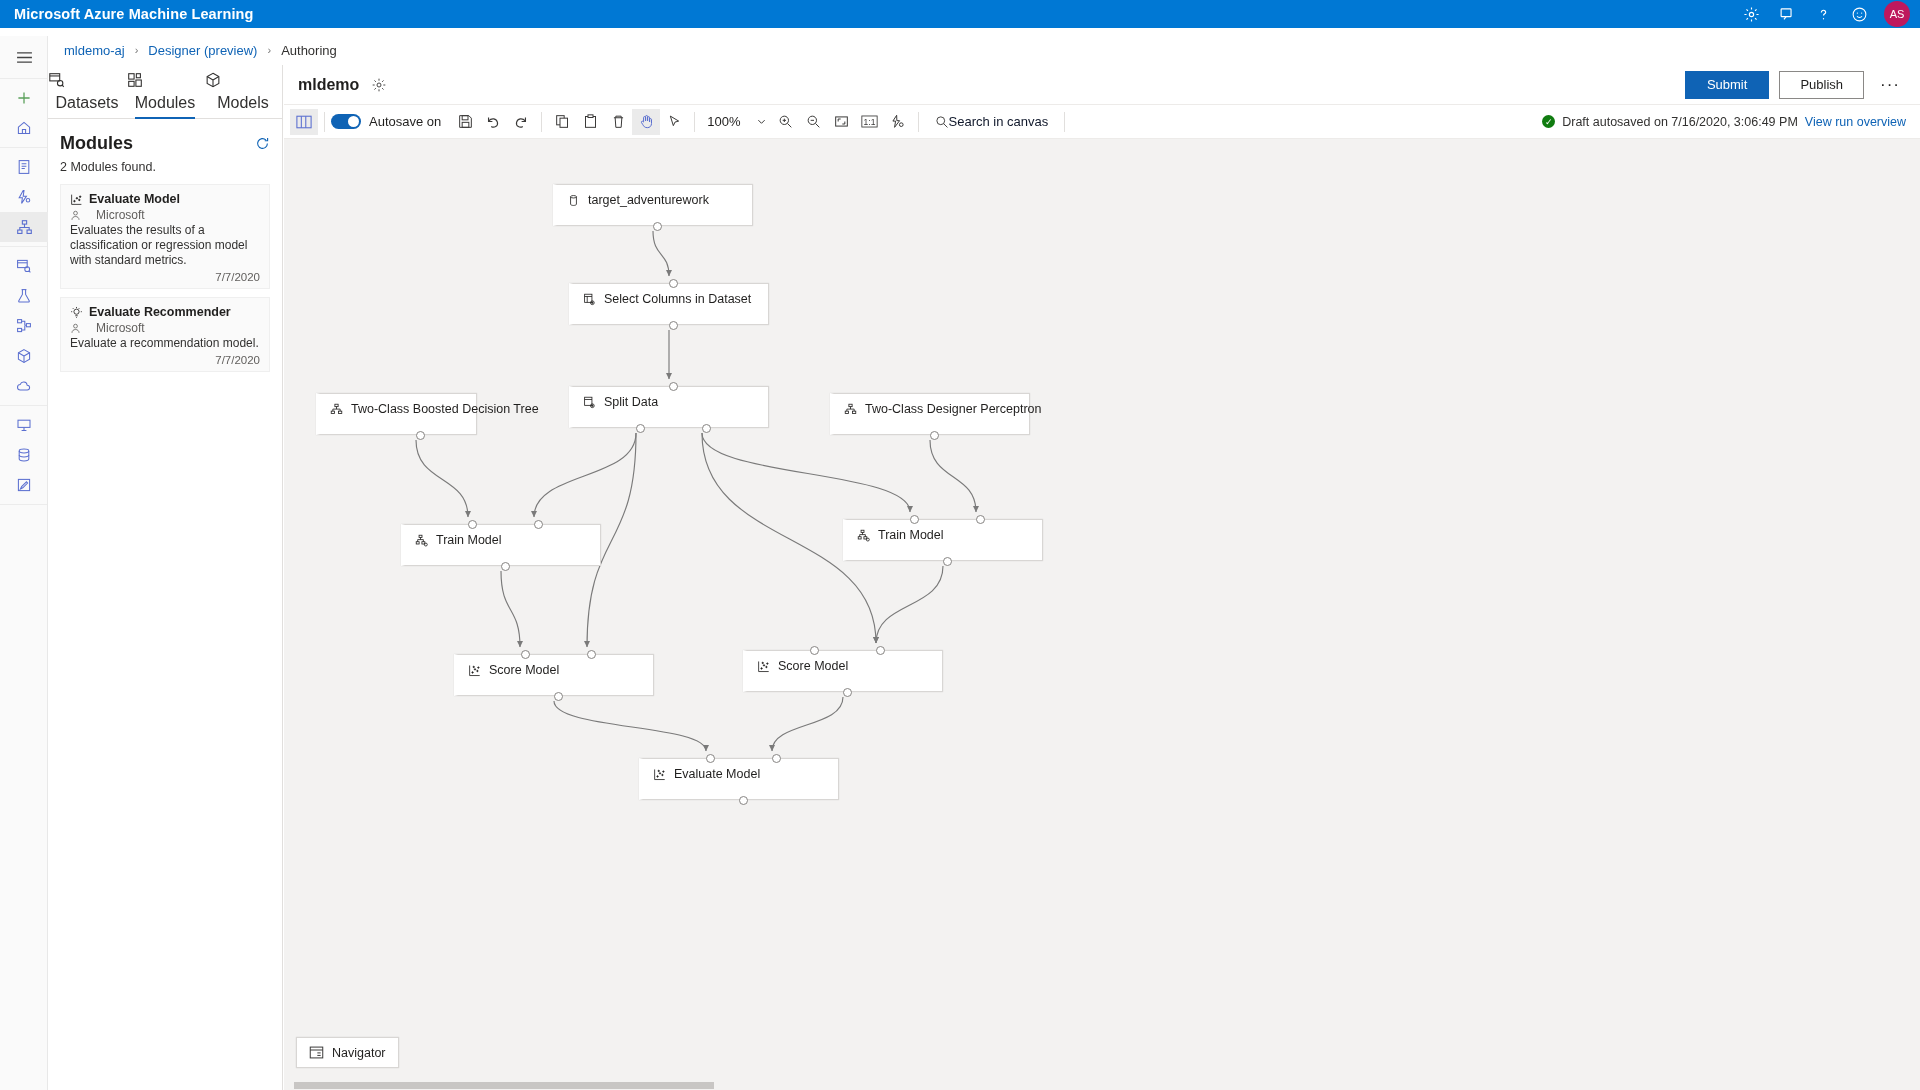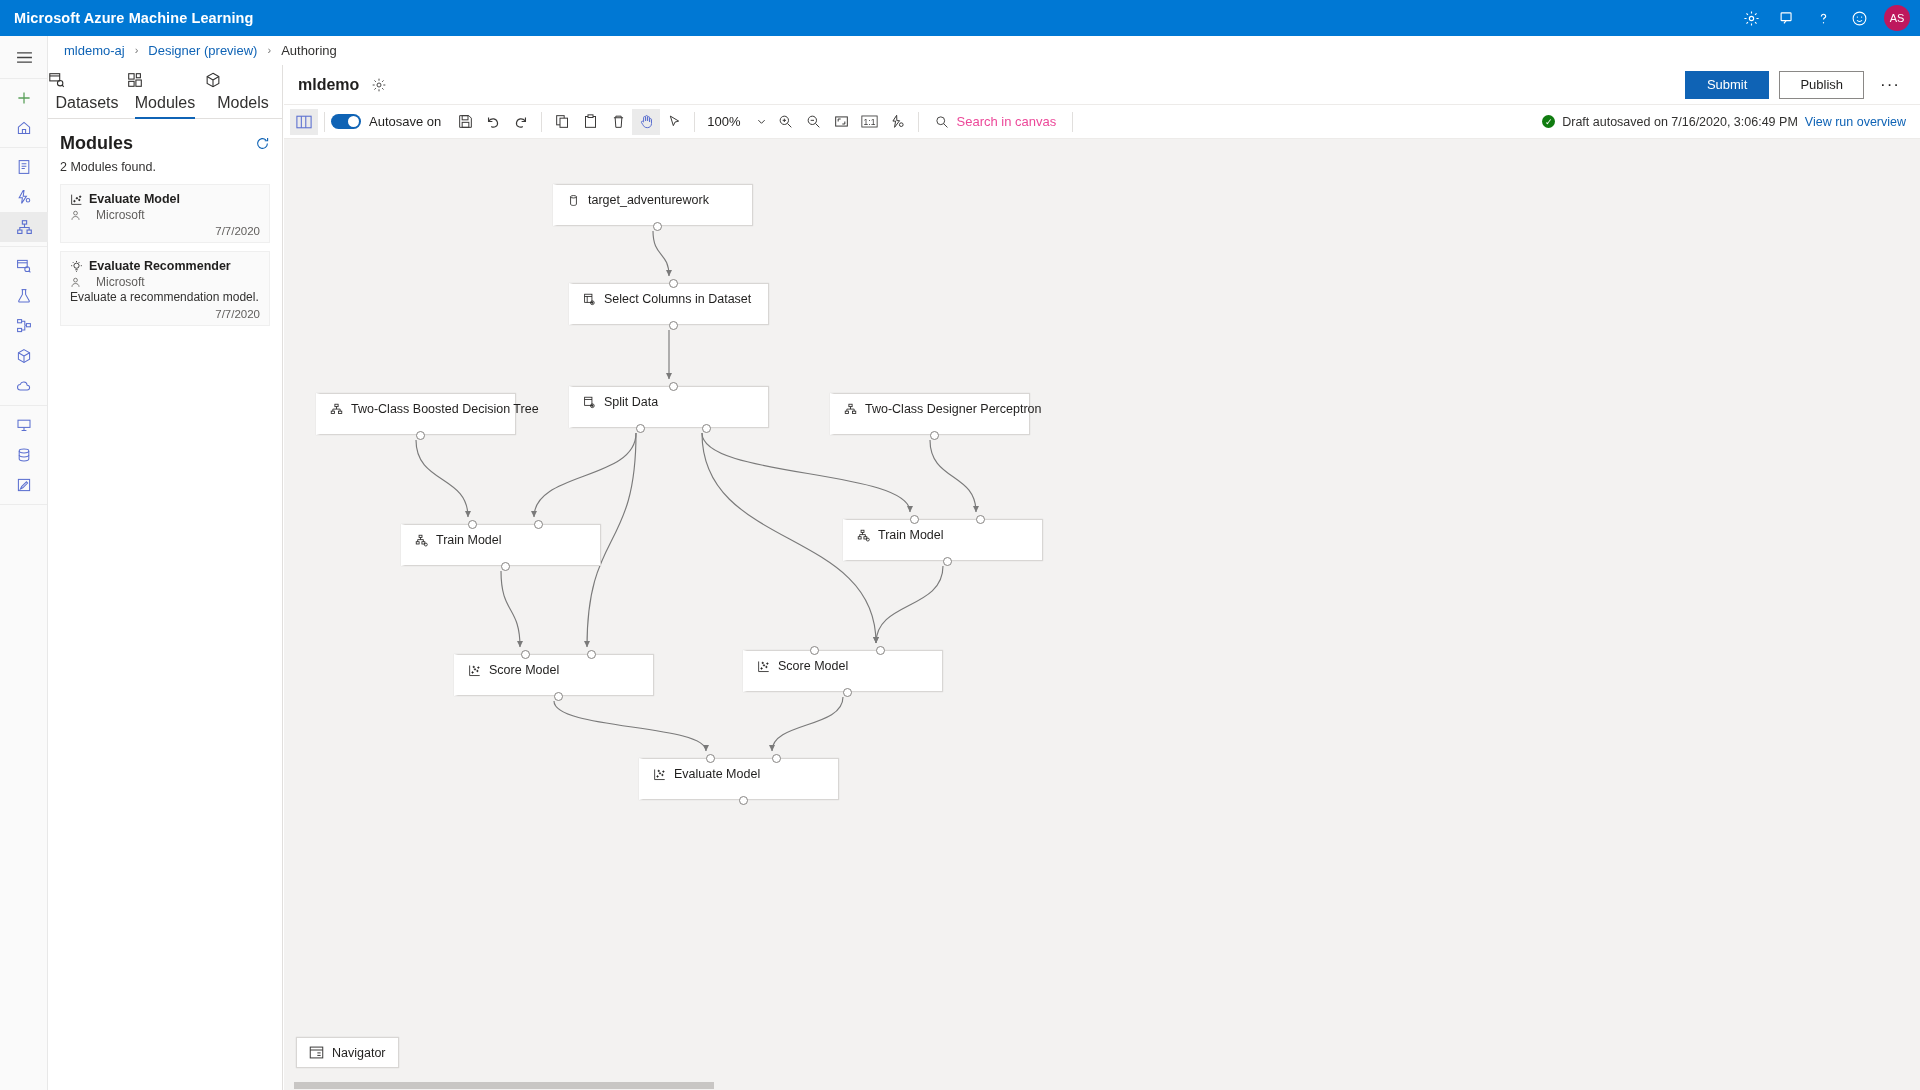--- a/index.html
+++ b/index.html
@@ -6,21 +6,21 @@
   html,body { width:1920px; height:1090px; overflow:hidden; }
   body {
     font-family: "Liberation Sans", sans-serif;
     font-size: 13px;
     color: #323130;
     background: #ffffff;
   }
 
   
   #topbar {
-    position:absolute; left:0; top:0; width:1920px; height:36px;
+    position:absolute; left:0; top:0; width:1920px; height:28px;
     background:#0078d4; display:flex; align-items:center;
   }
   #topbar .brand {
     color:#fff; font-size:14.5px; font-weight:bold; margin-left:14px;
     letter-spacing:.1px;
   }
   #topbar .right { margin-left:auto; display:flex; align-items:center; gap:2px; padding-right:10px; }
   #topbar .ticon {
     width:34px; height:36px; display:flex; align-items:center; justify-content:center;
     color:#fff; font-size:15px; cursor:pointer;
@@ -125,21 +125,21 @@
     cursor:pointer; color:#3b3a39;
   }
   .tbtn.on { background:#ebebeb; }
   .tdiv { width:1px; height:20px; background:#e1dfdd; margin:0 6px; }
   .toggle {
     width:30px; height:15px; border-radius:8px; background:#0f63b5; position:relative; cursor:pointer;
   }
   .toggle .knob { position:absolute; right:2px; top:2px; width:11px; height:11px; border-radius:50%; background:#fff; }
   #toolbar .autolbl { font-size:13px; color:#201f1e; margin-left:8px; margin-right:10px; }
   #zoomsel { display:flex; align-items:center; gap:16px; font-size:13px; color:#201f1e; cursor:pointer; padding:0 6px; }
-  #canvassearch { display:flex; align-items:center; gap:8px; font-size:13px; color:#ec4899; padding:0 10px; cursor:text; }
+  #canvassearch { display:flex; align-items:center; font-size:13px; color:#0f172a; padding:0 10px; cursor:text; }
   #savestat { margin-left:auto; display:flex; align-items:center; gap:7px; padding-right:14px; font-size:12.5px; color:#323130; }
   #savestat .ok { width:13px;height:13px;border-radius:50%;background:#107c10;color:#fff;display:flex;align-items:center;justify-content:center;font-size:9px; }
   #savestat a { color:#0f63b5; text-decoration:none; cursor:pointer; }
 
   
   #canvas {
     position:absolute; left:284px; top:139px; width:1636px; height:951px;
     background:#f3f2f1; overflow:hidden;
   }
   #edges { position:absolute; left:0; top:0; width:1636px; height:951px; }
@@ -374,20 +374,21 @@
     </div>
     <div class="mpub">
       <span>
         <svg width="11" height="11" viewBox="0 0 14 14" fill="none" stroke="#605e5c" stroke-width="1">
           <circle cx="7" cy="4" r="2.4"></circle>
             <path d="M2.5 12.5c0-2.6 2-4.2 4.5-4.2s4.5 1.6 4.5 4.2"></path>
         </svg>
       </span>
       <span>Microsoft</span>
     </div>
+    <div class="mdesc">Evaluates the results of a classification or regression model with standard metrics.</div>
     <div class="mdate">7/7/2020</div>
   </div>
 
   <div class="mcard">
     <div class="mtitle">
       <span>
         <svg width="13" height="13" viewBox="0 0 16 16" fill="none" stroke="#201f1e" stroke-width="1">
           <circle cx="8" cy="7" r="3.2"></circle>
             <path d="M6.5 12h3M8 1.2v1.4M8 13.8v.9M1.4 7h1.3M13.3 7h1.3M3.4 2.6l1 1M11.6 2.6l-1 1"></path>
         </svg>
@@ -596,21 +597,21 @@
               <circle cx="11.5" cy="12" r="2.3"></circle>
               <path d="M11.5 10.6v2.8M10.1 12h2.8"></path>
             </svg>
           </span>
           <span class="nlabel">Split Data</span>
         </div>
         <span class="port" style="left: 95.5px; top: -5px;"></span>
         <span class="port" style="left: 62.5px; top: 37px;"></span>
         <span class="port" style="left: 128.5px; top: 37px;"></span>
       </div>
-      <div class="node" style="left: 32px; top: 254px; width: 200px; height: 42px;">
+      <div class="node" style="left: 32px; top: 254px; width: 161px; height: 42px;">
         <div class="ninner">
           <span>
             <svg width="13" height="13" viewBox="0 0 16 16" fill="none" stroke="#201f1e" stroke-width="1">
               <rect x="6" y="1.5" width="4" height="3"></rect>
               <rect x="1.5" y="10" width="4" height="3"></rect>
               <rect x="10.5" y="10" width="4" height="3"></rect>
               <path d="M8 4.5v3M3.5 10V7.5h9V10"></path>
             </svg>
           </span>
           <span class="nlabel">Two-Class Boosted Decision Tree</span>

